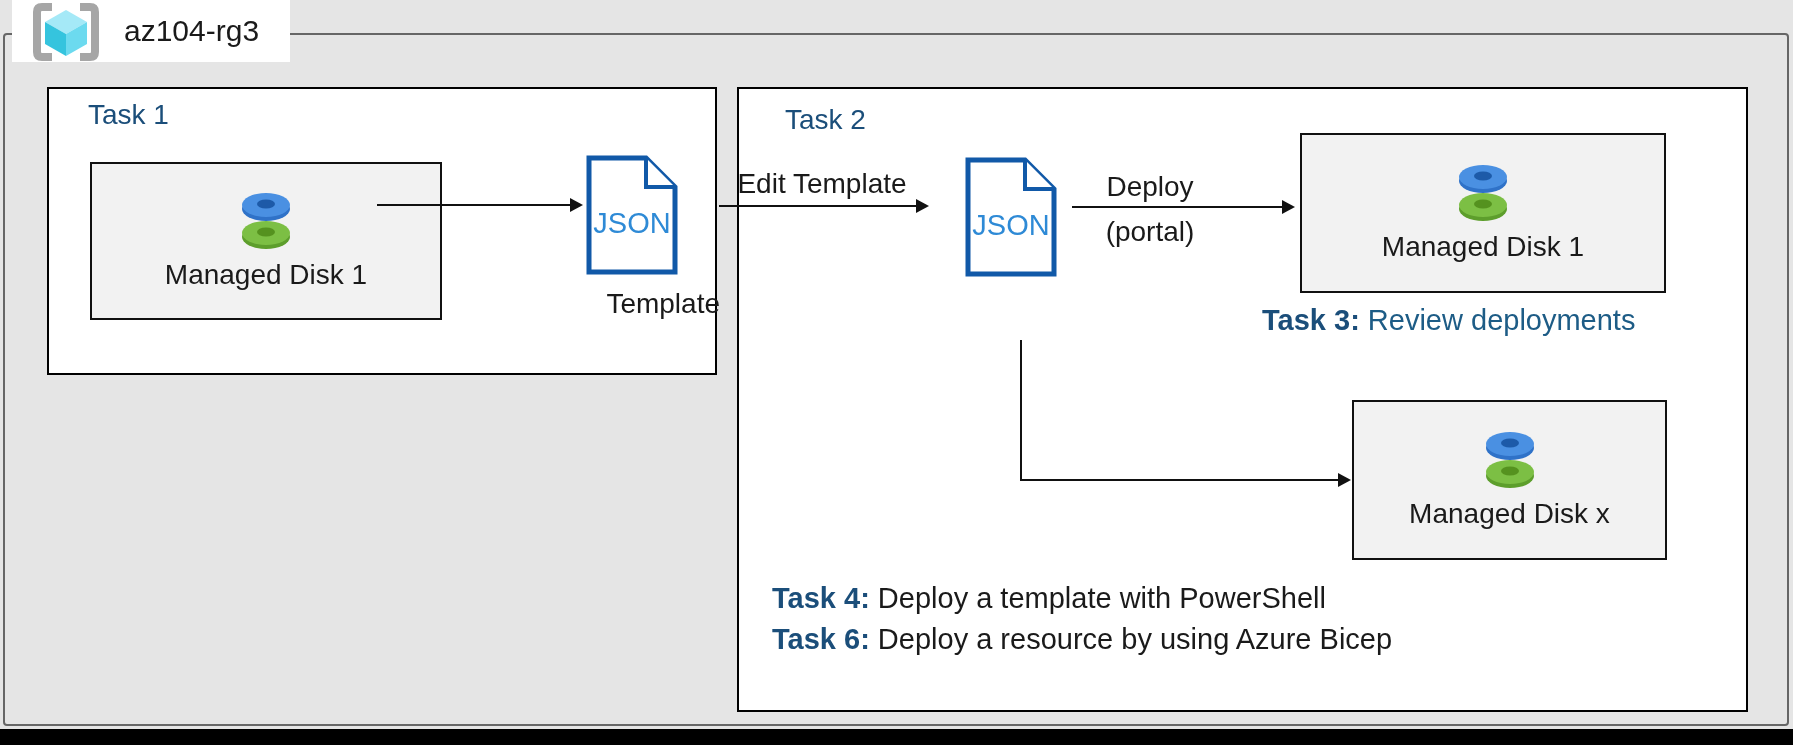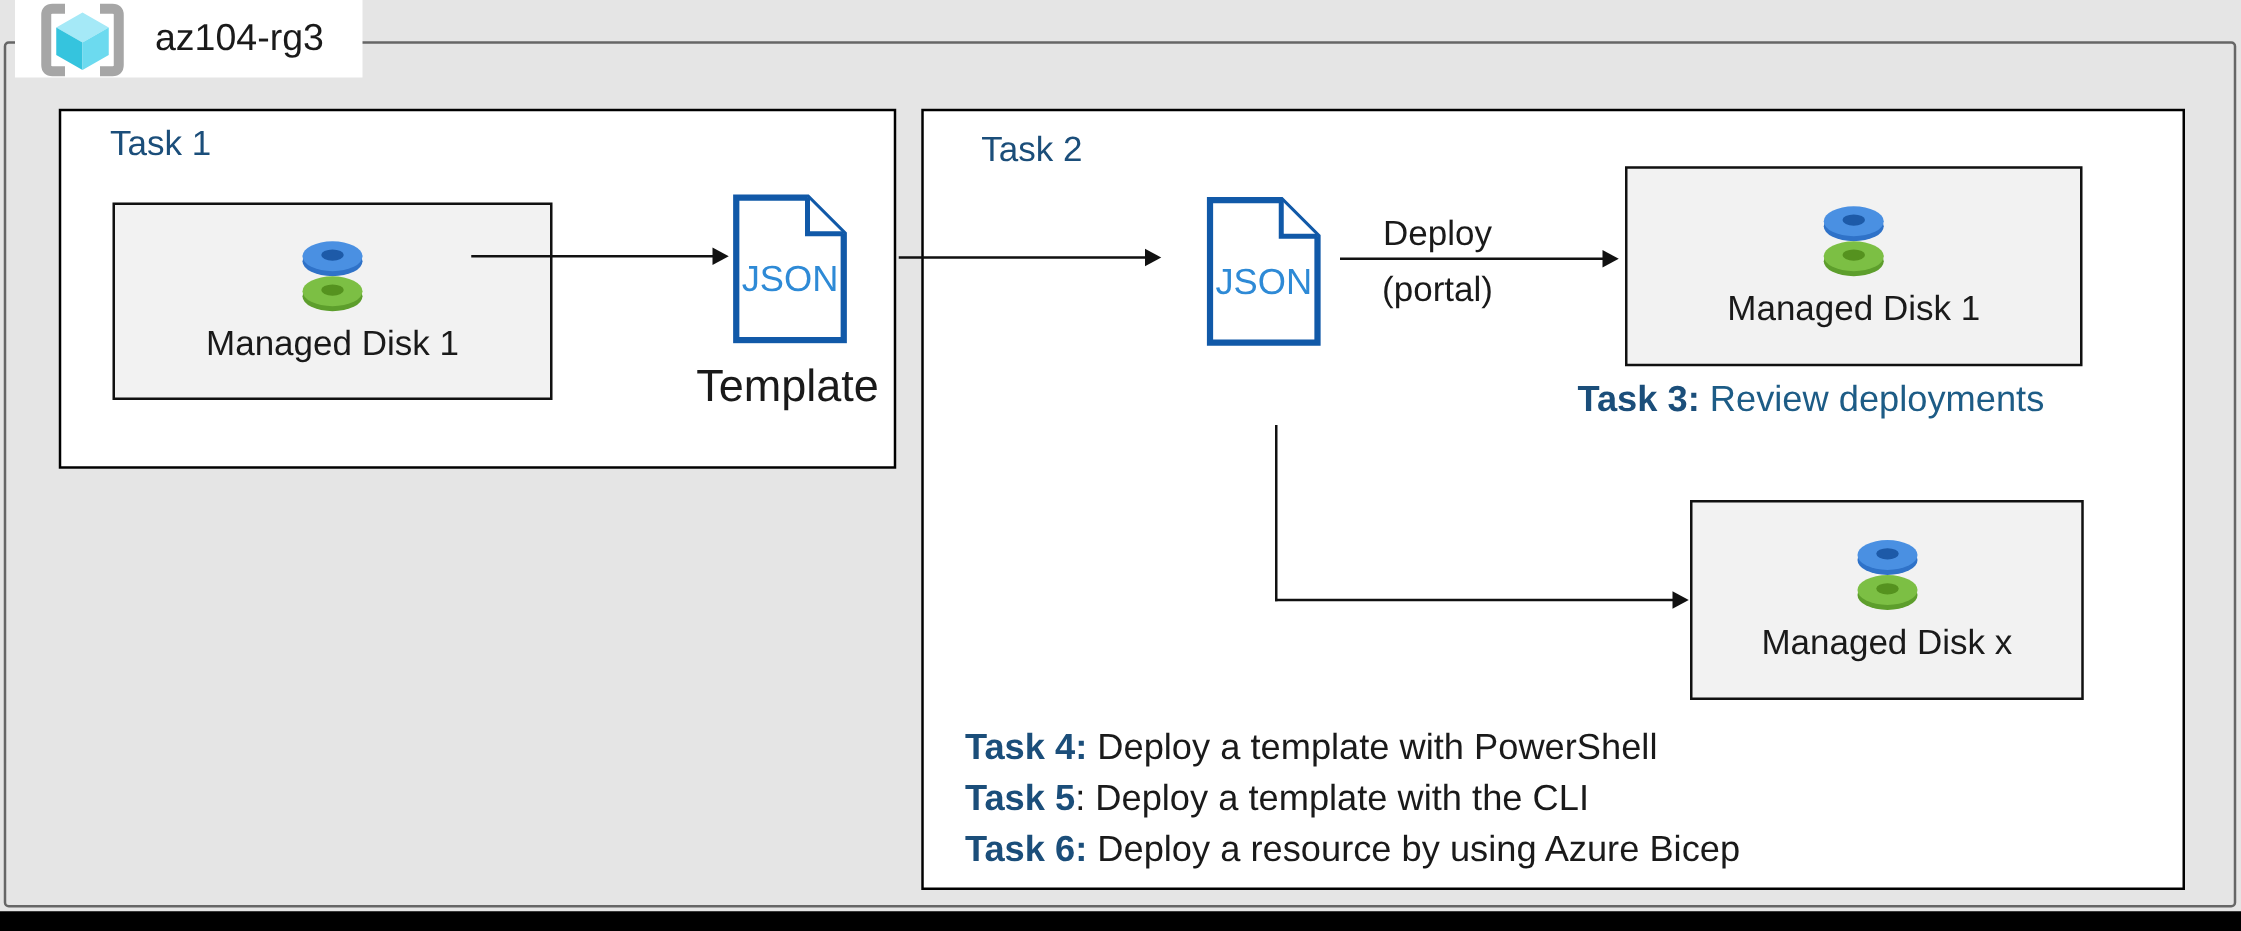--- a/index.html
+++ b/index.html
@@ -19,21 +19,21 @@
   .task1-box{left:47px;top:87px;width:670px;height:288px;}
   .task2-box{left:737px;top:87px;width:1011px;height:625px;}
   .task-title{font-size:28px;font-weight:normal;color:var(--navy,#1b4e7a);}
 
   
   .res-box{background:var(--box-fill,#f2f2f2);border:2px solid #111;box-sizing:border-box;
     display:flex;flex-direction:column;align-items:center;justify-content:center;gap:8px;}
   .res-label{font-size:28px;color:#1a1a1a;white-space:nowrap;}
 
   
-  .caption{font-size:36px;color:#1a1a1a;text-align:center;white-space:nowrap;}
+  .caption{font-size:28px;color:#1a1a1a;text-align:right;white-space:nowrap;}
 
   
   .hline{background:#111;height:2px;}
   .vline{background:#111;width:2px;}
   .ah{width:0;height:0;border-top:7px solid transparent;border-bottom:7px solid transparent;border-left:13px solid #111;}
 
   .arrow-label{font-size:28px;color:#1a1a1a;text-align:center;white-space:nowrap;}
 
   
   .note{font-size:29px;white-space:nowrap;}
@@ -88,20 +88,21 @@
   <svg class="abs" style="left:586px;top:155px" width="92" height="120" viewBox="0 0 92 120">
     <path d="M3,3 L60,3 L89,32 L89,117 L3,117 Z" fill="#fff" stroke="var(--json-border,#1159a8)" stroke-width="5"></path>
     <path d="M60,3 L60,32 L89,32" fill="#fff" stroke="var(--json-border,#1159a8)" stroke-width="4"></path>
     <text x="46" y="78" text-anchor="middle" font-size="29" fill="var(--json-text,#2e8ad6)" font-family="Liberation Sans, DejaVu Sans, sans-serif">JSON</text>
   </svg>
   <div class="abs caption" style="left:540px;top:288px;width:180px">Template</div>
 
   <div class="abs task-box task2-box"></div>
   <div class="abs task-title" style="left:785px;top:104px">Task 2</div>
 
+  <div class="abs arrow-label" style="left:712px;top:168px;width:220px">Edit Template</div>
   <div class="abs hline" style="left:719px;top:205px;width:198px"></div>
   <div class="abs ah" style="left:916px;top:199px"></div>
 
   <svg class="abs" style="left:965px;top:157px" width="92" height="120" viewBox="0 0 92 120">
     <path d="M3,3 L60,3 L89,32 L89,117 L3,117 Z" fill="#fff" stroke="var(--json-border,#1159a8)" stroke-width="5"></path>
     <path d="M60,3 L60,32 L89,32" fill="#fff" stroke="var(--json-border,#1159a8)" stroke-width="4"></path>
     <text x="46" y="78" text-anchor="middle" font-size="29" fill="var(--json-text,#2e8ad6)" font-family="Liberation Sans, DejaVu Sans, sans-serif">JSON</text>
   </svg>
 
   <div class="abs arrow-label" style="left:1080px;top:171px;width:140px">Deploy</div>
@@ -126,19 +127,18 @@
 
   <div class="abs res-box" style="left:1352px;top:400px;width:315px;height:160px">
     <svg width="52" height="60" viewBox="0 0 52 60">
       <use href="#disk-icon"></use>
     </svg>
     <div class="res-label">Managed Disk x</div>
   </div>
 
   <div class="abs task-list">
     <div class="note"><b>Task 4:</b><span> Deploy a template with PowerShell</span></div>
-    <div class="note"><b>Task 5</b><span>: Deploy a template with the CLI</span></div>
     <div class="note"><b>Task 6:</b><span> Deploy a resource by using Azure Bicep</span></div>
   </div>
 
   <div class="abs bottom-bar"></div>
 
 </div>
 
 </body></html>

